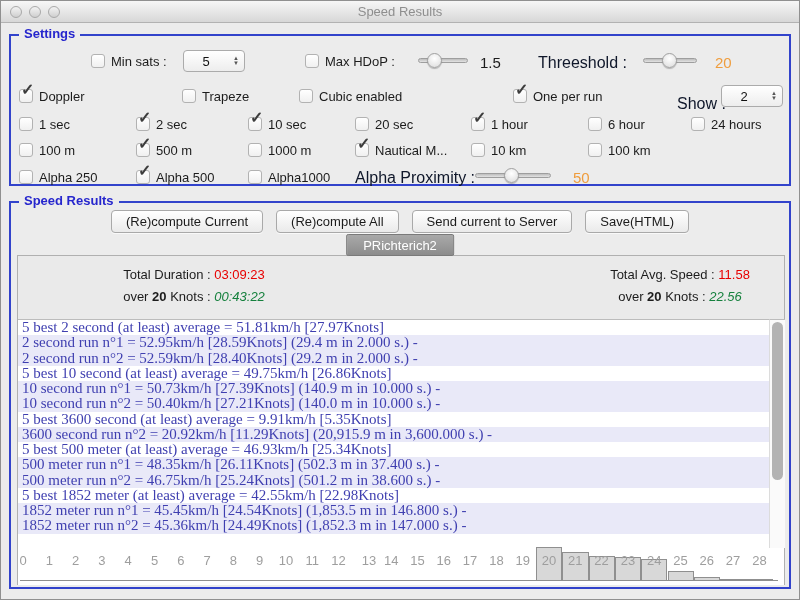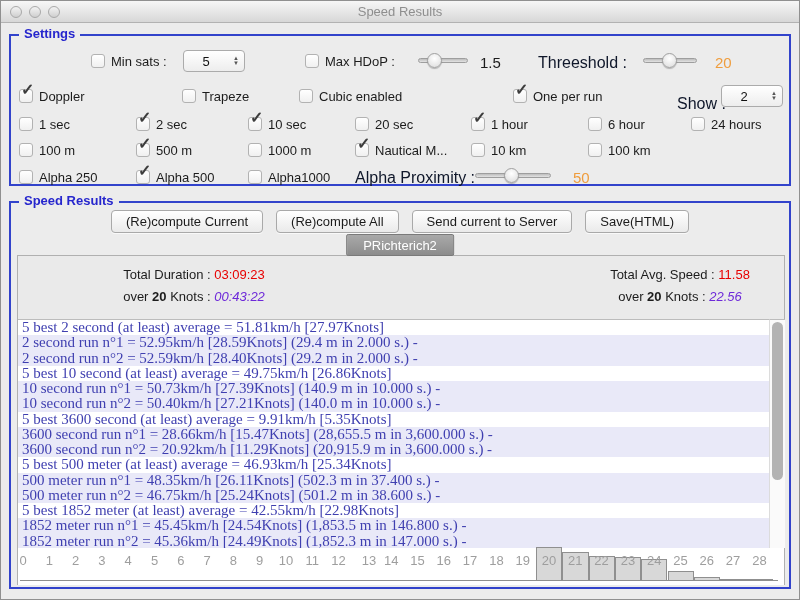--- a/index.html
+++ b/index.html
@@ -69,21 +69,21 @@
   
   .panel { position:absolute; left:6px; top:52px; width:768px; height:330px;
     background:#eaeaea; border:1px solid #b0b0b0; z-index:1;padding-left:8px; }
 
   .tcol { position:absolute; top:0; height:63px; text-align:center; }
   #tcol-0 { left:0; width:352px; } #tcol-1 { left:316px; width:240px; } #tcol-2 { left:556px; width:212px; }
   .trow1 { margin-top:11px; font-size:13px; color:#1c1c1c; }
   .trow2 { margin-top:7px; font-size:13px; color:#1c1c1c; }
   .pre { white-space:pre; }
   .rval { color:#e80000; white-space:pre; }
-  .oval { color:#6d28d9; font-style:italic; white-space:pre; }
+  .oval { color:#15803d; font-style:italic; white-space:pre; }
 
   .rlist { position:absolute; left:0; top:63px; width:751px; height:229px; background:#fff;
     border-top:1px solid #bcbcbc; overflow:hidden;
     font-family:"Liberation Serif",serif; font-size:15px; color:#3f3fb0; }
   .rline { height:15.26px; line-height:15.2px; padding-left:4px; white-space:nowrap; }
   .rline.hl { background:#e9e9f8; }
 
   .sbar { position:absolute; left:751px; top:63px; width:16px; height:229px; background:#fafafa;
     border-top:1px solid #bcbcbc; border-left:1px solid #dcdcdc; }
   .sthumb { position:absolute; left:2px; top:2px; width:11px; height:158px; border-radius:6px; background:#b3b3b3; }
@@ -290,21 +290,20 @@
       </div>
 
       <div class="rlist">
           <div class="rline">5 best 2 second (at least) average = 51.81km/h [27.97Knots]</div>
           <div class="rline hl">2 second run n°1 = 52.95km/h [28.59Knots] (29.4 m in 2.000 s.) -</div>
           <div class="rline hl">2 second run n°2 = 52.59km/h [28.40Knots] (29.2 m in 2.000 s.) -</div>
           <div class="rline">5 best 10 second (at least) average = 49.75km/h [26.86Knots]</div>
           <div class="rline hl">10 second run n°1 = 50.73km/h [27.39Knots] (140.9 m in 10.000 s.) -</div>
           <div class="rline hl">10 second run n°2 = 50.40km/h [27.21Knots] (140.0 m in 10.000 s.) -</div>
           <div class="rline">5 best 3600 second (at least) average = 9.91km/h [5.35Knots]</div>
-          <div class="rline hl">3600 second run n°1 = 28.66km/h [15.47Knots] (28,655.5 m in 3,600.000 s.) -</div>
           <div class="rline hl">3600 second run n°2 = 20.92km/h [11.29Knots] (20,915.9 m in 3,600.000 s.) -</div>
           <div class="rline">5 best 500 meter (at least) average = 46.93km/h [25.34Knots]</div>
           <div class="rline hl">500 meter run n°1 = 48.35km/h [26.11Knots] (502.3 m in 37.400 s.) -</div>
           <div class="rline hl">500 meter run n°2 = 46.75km/h [25.24Knots] (501.2 m in 38.600 s.) -</div>
           <div class="rline">5 best 1852 meter (at least) average = 42.55km/h [22.98Knots]</div>
           <div class="rline hl">1852 meter run n°1 = 45.45km/h [24.54Knots] (1,853.5 m in 146.800 s.) -</div>
           <div class="rline hl">1852 meter run n°2 = 45.36km/h [24.49Knots] (1,852.3 m in 147.000 s.) -</div>
         </div>
 
       <div class="sbar">

